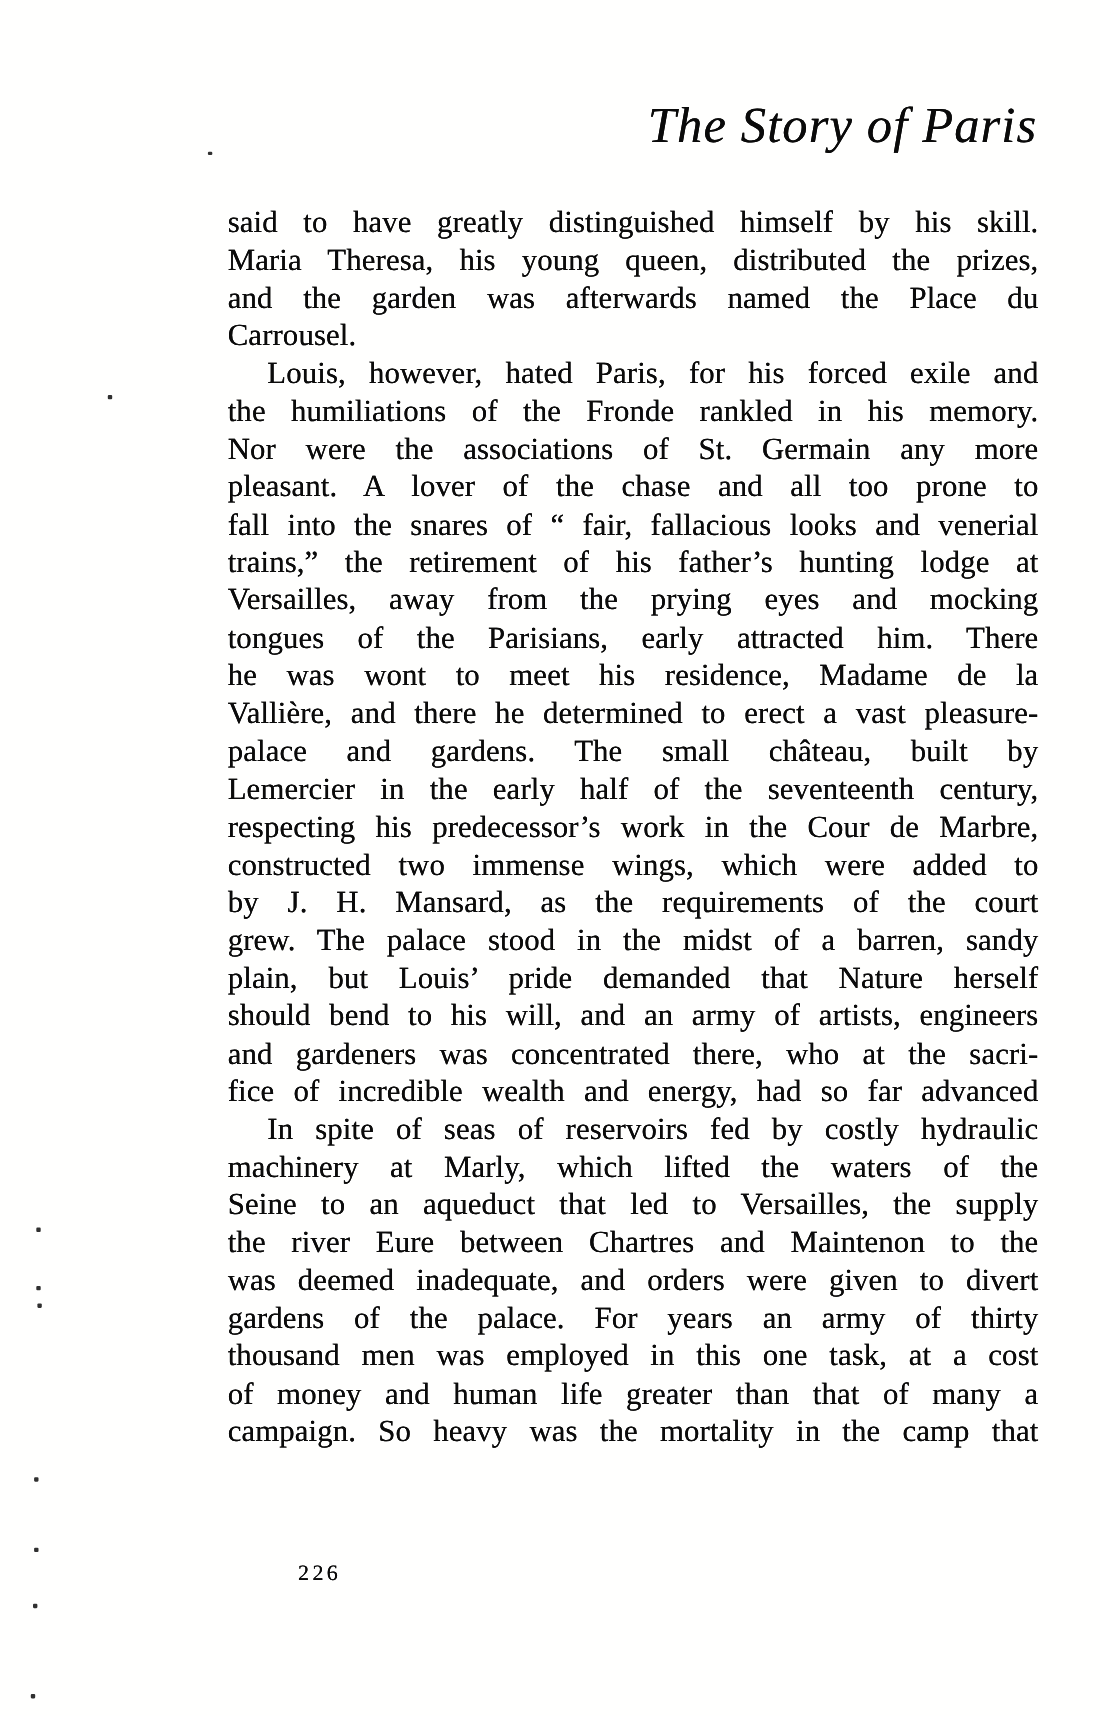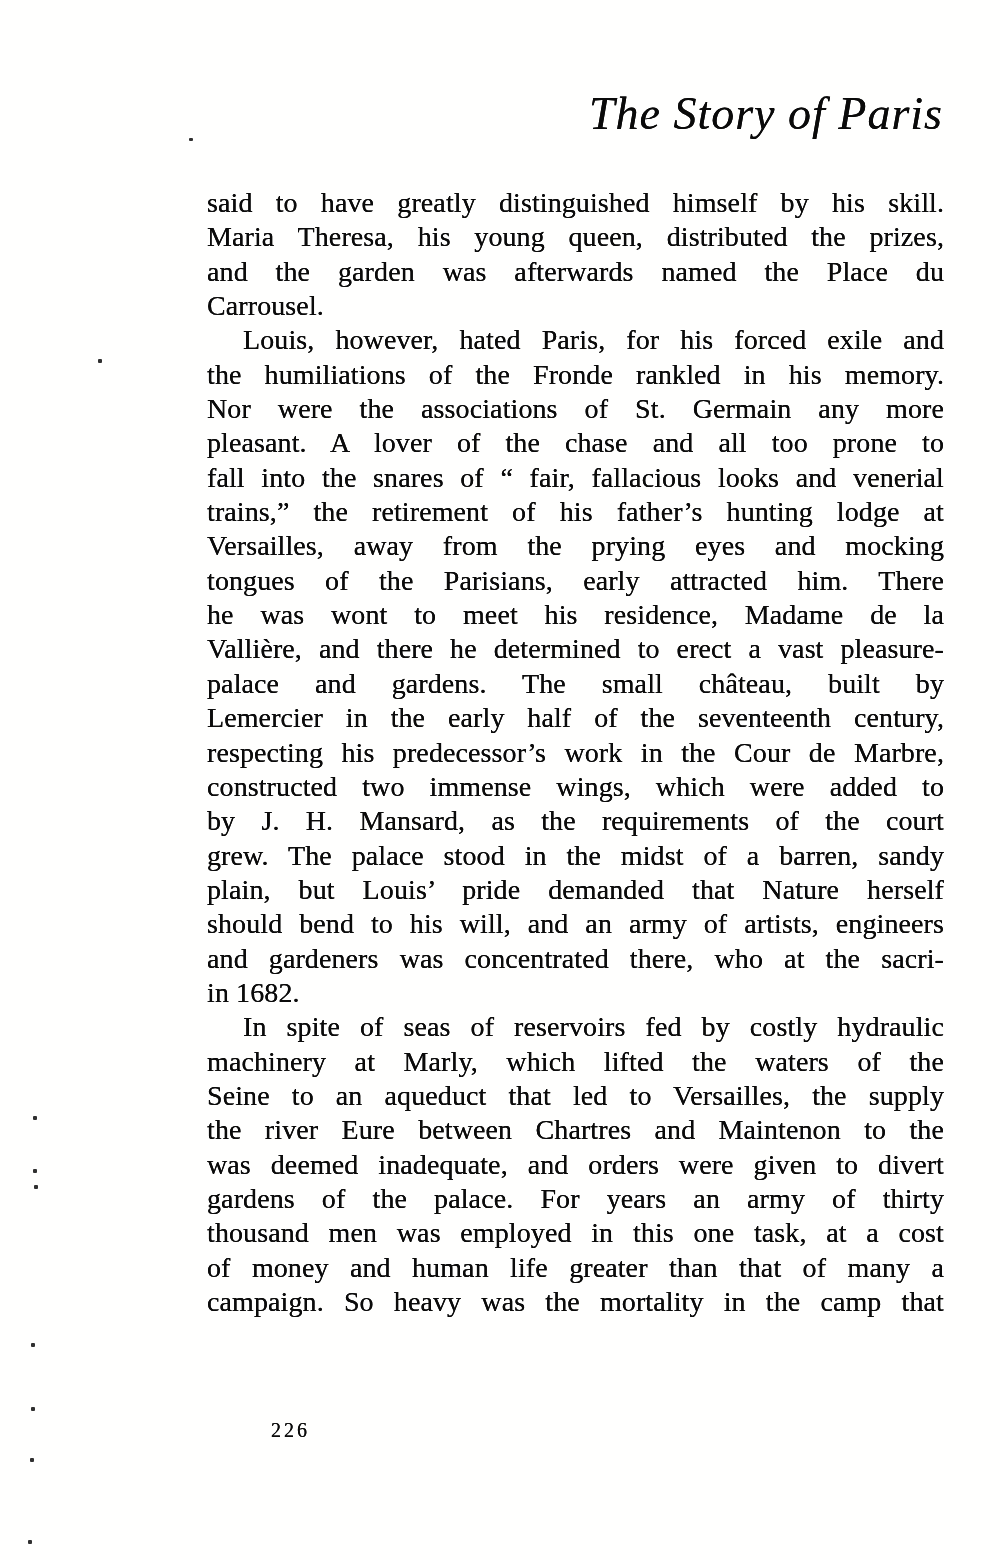--- a/index.html
+++ b/index.html
@@ -117,21 +117,21 @@
       <div class="line">Vallière, and there he determined to erect a vast pleasure-</div>
       <div class="line">palace and gardens.  The small château, built by</div>
       <div class="line">Lemercier in the early half of the seventeenth century,</div>
       <div class="line">respecting his predecessor’s work in the Cour de Marbre,</div>
       <div class="line">constructed two immense wings, which were added to</div>
       <div class="line">by J. H. Mansard, as the requirements of the court</div>
       <div class="line">grew.  The palace stood in the midst of a barren, sandy</div>
       <div class="line">plain, but Louis’ pride demanded that Nature herself</div>
       <div class="line">should bend to his will, and an army of artists, engineers</div>
       <div class="line">and gardeners was concentrated there, who at the sacri-</div>
-      <div class="line para-end">in 1682.</div>
+      <div class="line">fice of incredible wealth and energy, had so far advanced</div>
       <div class="line indent">In spite of seas of reservoirs fed by costly  hydraulic</div>
       <div class="line">machinery at Marly, which lifted the waters of the</div>
       <div class="line">Seine to an aqueduct that led to Versailles, the supply</div>
       <div class="line">the river Eure between Chartres and Maintenon to the</div>
       <div class="line">was deemed inadequate, and orders were given to divert</div>
       <div class="line">gardens of the palace.  For years an army of thirty</div>
       <div class="line">thousand men was employed in this one task, at a cost</div>
       <div class="line">of money and human life greater than that of many a</div>
       <div class="line">campaign.  So heavy was the mortality in the camp that</div>
     </div>

